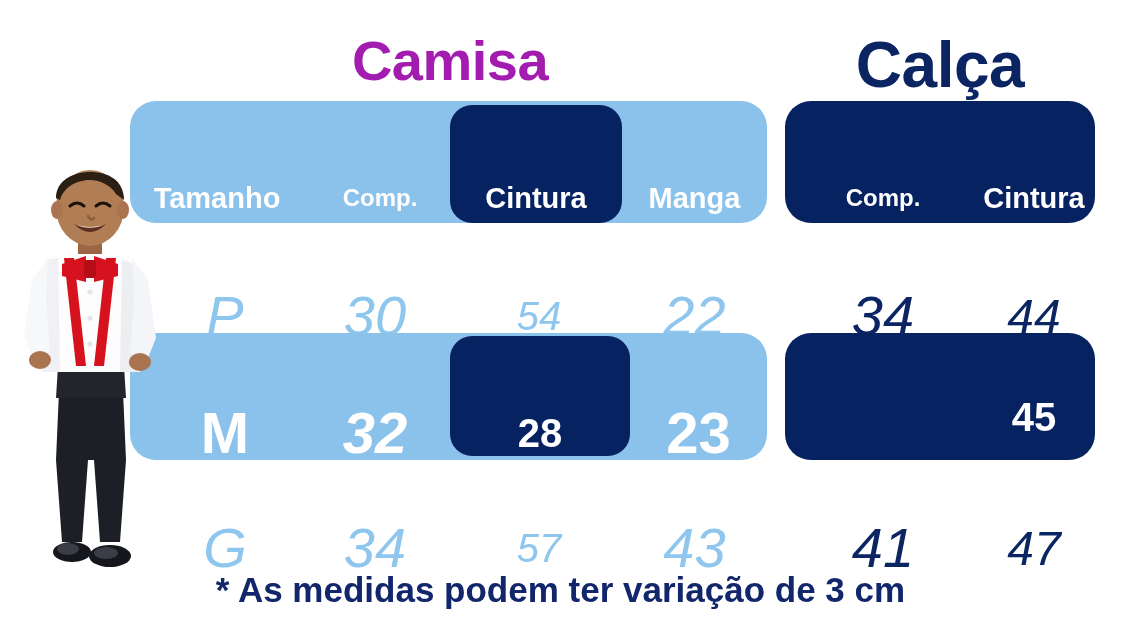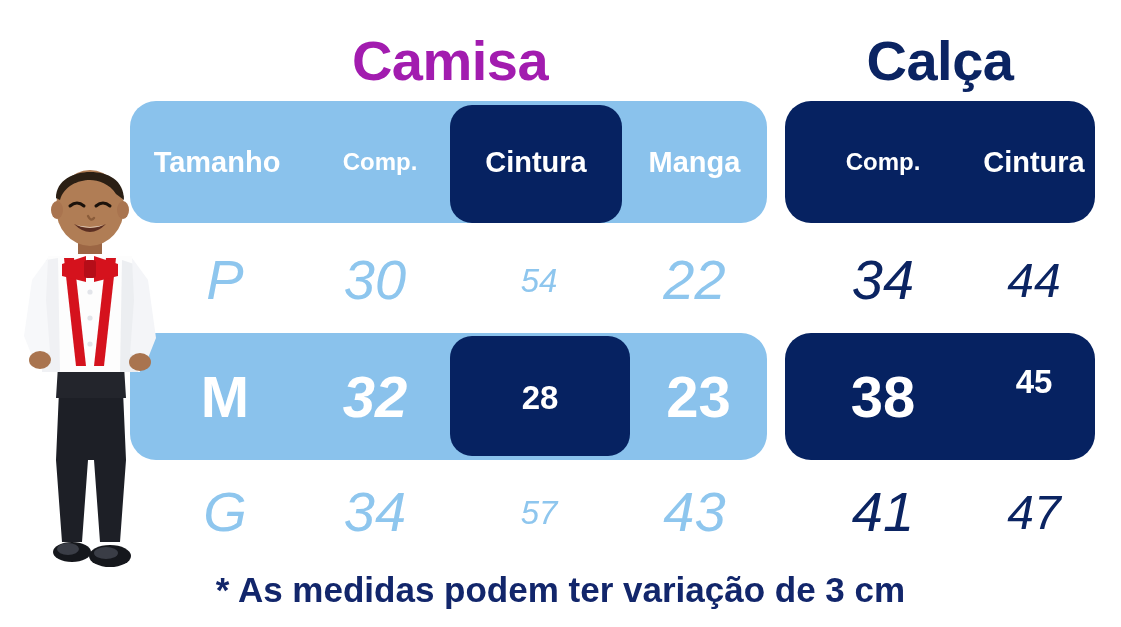--- a/index.html
+++ b/index.html
@@ -35,21 +35,21 @@
     width: 240px;
     text-align: center;
     font-size: 56px;
     color: #a21caf;
   }
   #title-calca {
     left: 785px;
     top: 28px;
     width: 310px;
     text-align: center;
-    font-size: 56px;
+    font-size: 64px;
     color: #0b2462;
   }
 
   
   .bar {
     position: absolute;
     border-radius: 26px;
   }
   .bar-light { background: #8ac2ec; }
   .bar-navy  { background: #062261; }
@@ -89,20 +89,21 @@
   }
 
   
   .cell {
     position: absolute;
     display: flex;
     align-items: center;
     justify-content: center;
     white-space: nowrap;
     line-height: 1;
+    margin-top: 36px;
   }
 
   
   .hdr {
     font-weight: bold;
     color: #ffffff;
   }
   .hdr-sm { font-size: 29px; }
   .hdr-lg { font-size: 24px; }
 
@@ -116,21 +117,21 @@
   .row-faded.pants { color: #0b2462; }
   .row-hi {
     font-weight: bold;
     font-style: normal;
     color: #ffffff;
   }
 
   .sz-xl { font-size: 58px; }
   .sz-lg { font-size: 56px; }
   .sz-md { font-size: 48px; font-style: italic; }
-  .sz-sm { font-size: 33px; }
+  .sz-sm { font-size: 40px; }
 
   
   #footnote {
     position: absolute;
     left: 0; top: 570px;
     width: 1121px;
     text-align: center;
     font-size: 35px;
     font-weight: bold;
     color: #12266b;
@@ -179,21 +180,20 @@
   <div class="bar bar-light" id="shirt-m-bar"></div>
   <div class="chip-navy" id="shirt-cintura-chip-m"></div>
 
   <div class="cell val row-hi sz-xl" style="left:150px; top:364px; width:150px; height:66px;">M</div>
   <div class="cell val row-hi sz-xl" style="left:300px; top:364px; width:150px; height:66px;font-style:italic;">32</div>
   <div class="cell val row-hi sz-sm" style="left:450px; top:370px; width:180px; height:54px;">28</div>
   <div class="cell val row-hi sz-xl" style="left:630px; top:364px; width:137px; height:66px;">23</div>
 
   <div class="bar bar-navy" id="pants-m-bar"></div>
 
-  <div class="cell val row-hi sz-xl" style="left:793px; top:364px; width:180px; height:66px;">38</div>
   <div class="cell val row-hi sz-sm" style="left:973px; top:354px; width:122px; height:54px;">45</div>
 
   <div class="cell val row-faded shirt sz-lg" style="left:150px; top:480px; width:150px; height:64px;">G</div>
   <div class="cell val row-faded shirt sz-lg" style="left:300px; top:480px; width:150px; height:64px;">34</div>
   <div class="cell val row-faded shirt sz-sm" style="left:455px; top:486px; width:168px; height:52px;">57</div>
   <div class="cell val row-faded shirt sz-lg" style="left:622px; top:480px; width:145px; height:64px;">43</div>
 
   <div class="cell val row-faded pants sz-lg" style="left:793px; top:480px; width:180px; height:64px;">41</div>
   <div class="cell val row-faded pants sz-md" style="left:973px; top:484px; width:122px; height:58px;">47</div>
 

